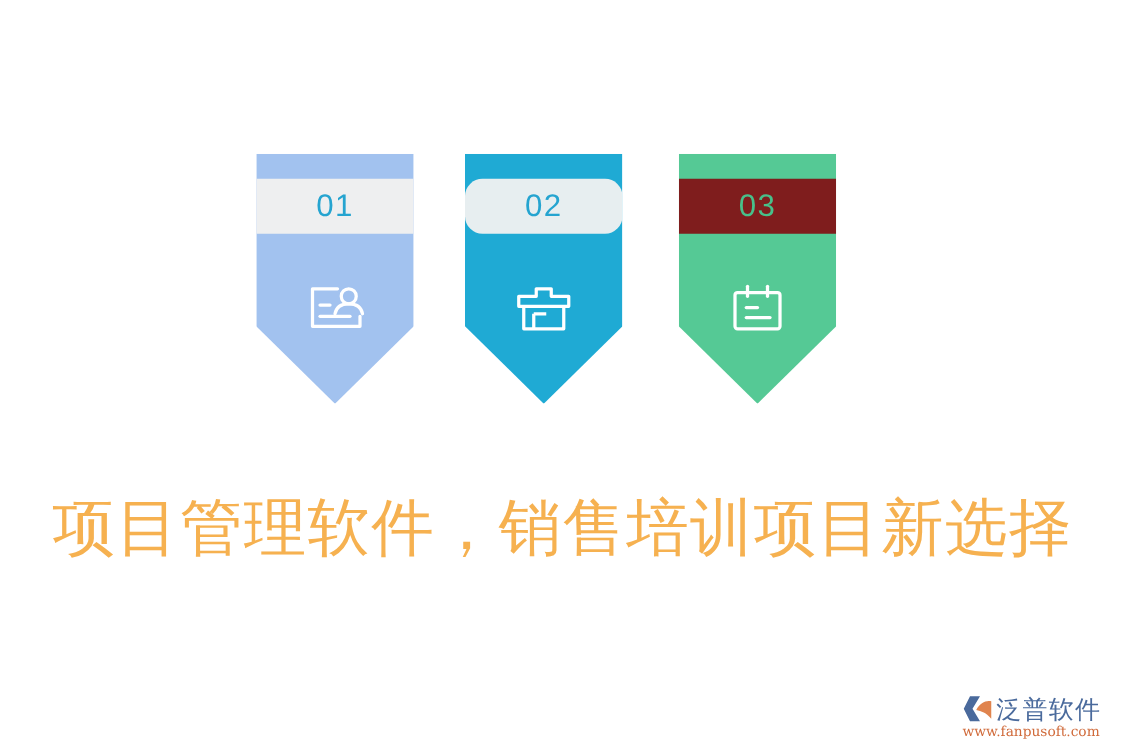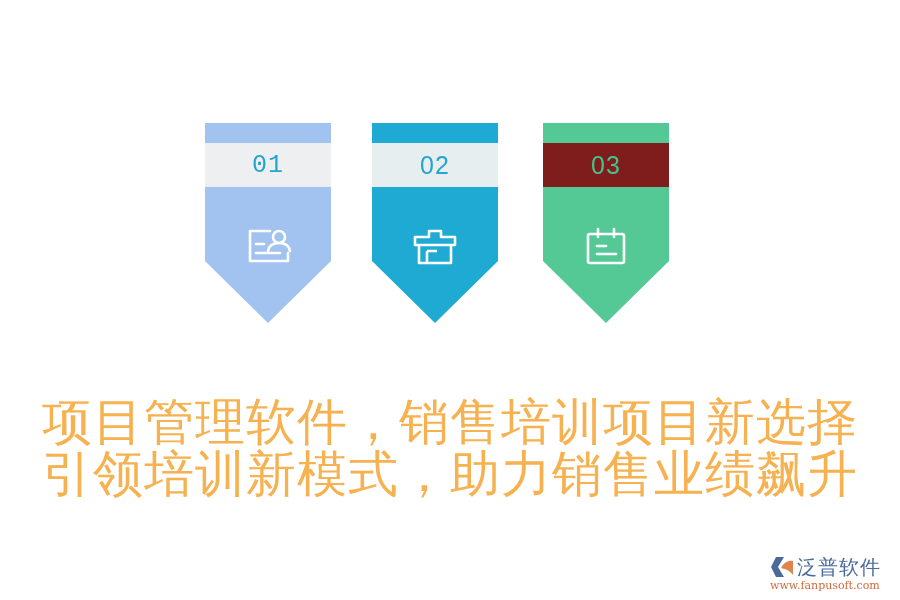--- a/index.html
+++ b/index.html
@@ -39,36 +39,36 @@
     }
     .brand .url {
       position: absolute; left: 0px; top: 25px; font-size: 11px; color: #d06a3a;
       font-family: "DejaVu Serif", serif; white-space: nowrap;
     }
   </style>
 </head>
 <body>
 
 <div class="card" style="left:205px; background:#a2c2ef;">
-  <div class="band" style="background:#eeeff0; color:#25a4d0;font-family:Liberation Mono, monospace;">
+  <div class="band" style="background:#eeeff0; color:#25a4d0;">
     <span>01</span>
   </div>
   <div class="icon">
     <svg viewBox="0 0 48 42" fill="none" stroke="#ffffff" stroke-width="2.6" stroke-linecap="round" stroke-linejoin="round">
       <path d="M26 6 H6 V36 H44 V28"></path>
       <line x1="12" y1="19" x2="20" y2="19"></line>
       <line x1="12" y1="28" x2="36" y2="28"></line>
       <circle cx="35" cy="12" r="6"></circle>
       <path d="M24 26 C25 20 30 18 35 18 C40 18 45 20 46 26"></path>
     </svg>
   </div>
 </div>
 
 <div class="card" style="left:372px; background:#1faad4;">
-  <div class="band" style="background:#e7eef0; color:#25a4d0;">
+  <div class="band" style="background:#e7eef0; color:#25a4d0;border-radius:14px;">
     <span>02</span>
   </div>
   <div class="icon">
     <svg viewBox="0 0 48 42" fill="none" stroke="#ffffff" stroke-width="2.6" stroke-linejoin="round">
       <path d="M18 6 H30 V12 H44 V20 H4 V12 H18 Z"></path>
       <path d="M8 20 V38 H40 V20"></path>
       <line x1="16" y1="26" x2="16" y2="38"></line>
       <line x1="16" y1="26" x2="26" y2="26"></line>
     </svg>
   </div>
@@ -84,21 +84,20 @@
       <line x1="16" y1="4" x2="16" y2="12"></line>
       <line x1="32" y1="4" x2="32" y2="12"></line>
       <line x1="15" y1="21" x2="24" y2="21"></line>
       <line x1="15" y1="29" x2="34" y2="29"></line>
     </svg>
   </div>
 </div>
 
 <div class="headline">
   <div>项目管理软件，销售培训项目新选择</div>
-  <div>引领培训新模式，助力销售业绩飙升</div>
 </div>
 
 <div class="brand">
   <svg class="logo" viewBox="0 0 24 22">
     <path d="M6 1 L14 1 L8 11 L14 21 L6 21 L1 11 Z" fill="#4a6a9c"></path>
     <path d="M11 12 C14 6 19 4 23 5 L23 19 C19 14 15 13 11 12 Z" fill="#e0844e"></path>
   </svg>
   <span class="name">泛普软件</span>
   <span class="url">www.fanpusoft.com</span>
 </div>

